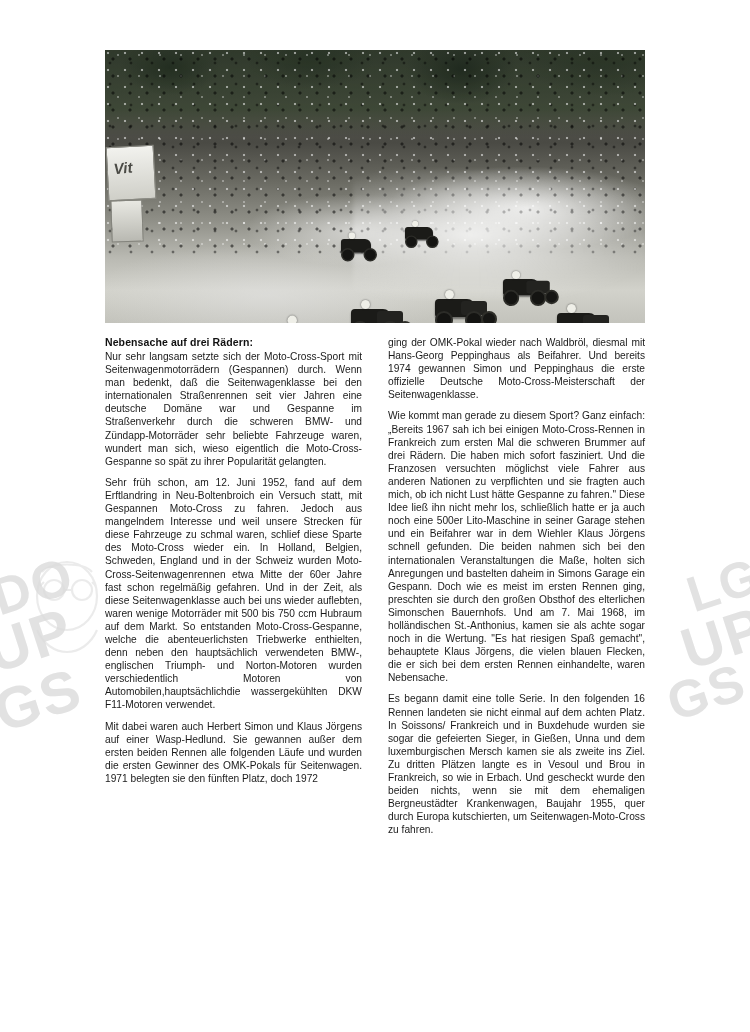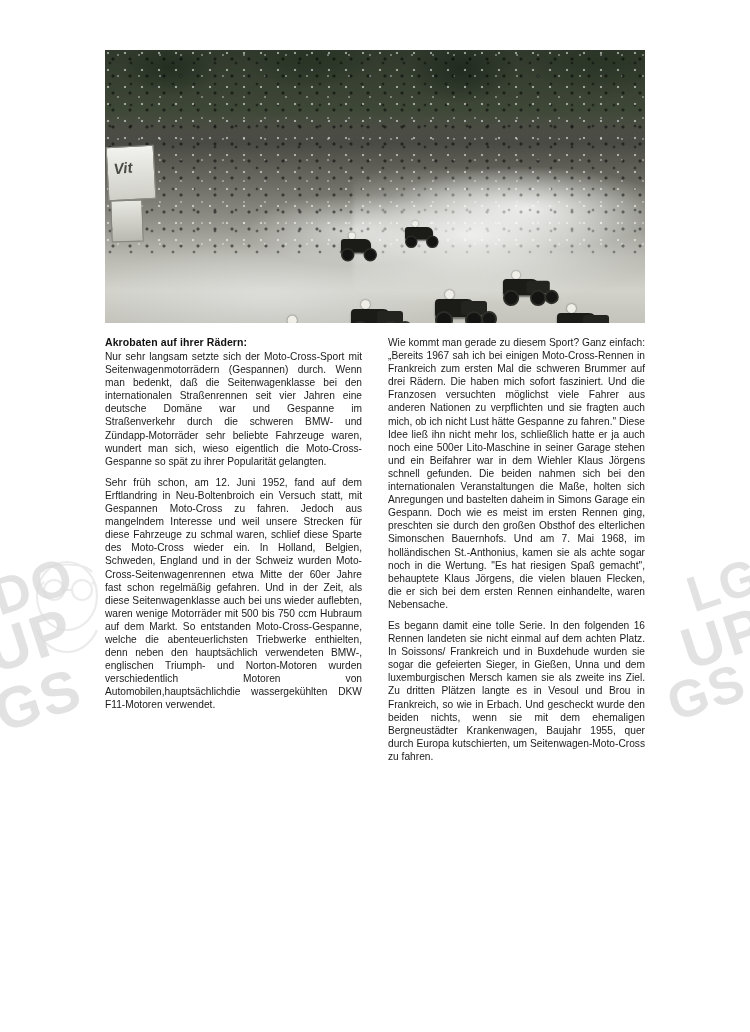--- a/index.html
+++ b/index.html
@@ -273,23 +273,25 @@
         <div class="body"></div>
           <div class="head"></div>
         <div class="wheel" style="left:0; top:12px;"></div>
         <div class="wheel w2" style="top:12px;"></div>
       </div>
     </div>
   </div>
 
   <div class="columns">
     <div class="col">
-      <h2 class="kicker">Akrobaten auf ihrer Rädern:</h2>
+      <h2 class="kicker">Nebensache auf drei Rädern:</h2>
       <p class="body-text">Nur sehr langsam setzte sich der Moto-Cross-Sport mit Seitenwagenmotorrädern (Gespannen) durch. Wenn man bedenkt, daß die Seitenwagenklasse bei den internationalen Straßenrennen seit vier Jahren eine deutsche Domäne war und Gespanne im Straßenverkehr durch die schweren BMW- und Zündapp-Motorräder sehr beliebte Fahrzeuge waren, wundert man sich, wieso eigentlich die Moto-Cross-Gespanne so spät zu ihrer Popularität gelangten.</p>
       <p class="body-text">Sehr früh schon, am 12. Juni 1952, fand auf dem Erftlandring in Neu-Boltenbroich ein Versuch statt, mit Gespannen Moto-Cross zu fahren. Jedoch aus mangelndem Interesse und weil unsere Strecken für diese Fahrzeuge zu schmal waren, schlief diese Sparte des Moto-Cross wieder ein. In Holland, Belgien, Schweden, England und in der Schweiz wurden Moto-Cross-Seitenwagenrennen etwa Mitte der 60er Jahre fast schon regelmäßig gefahren. Und in der Zeit, als diese Seitenwagenklasse auch bei uns wieder auflebten, waren wenige Motorräder mit 500 bis 750 ccm Hubraum auf dem Markt. So entstanden Moto-Cross-Gespanne, welche die abenteuerlichsten Triebwerke enthielten, denn neben den hauptsächlich verwendeten BMW-, englischen Triumph- und Norton-Motoren wurden verschiedentlich Motoren von Automobilen,hauptsächlichdie wassergekühlten DKW F11-Motoren verwendet.</p>
+      <p class="body-text">Mit dabei waren auch Herbert Simon und Klaus Jörgens auf einer Wasp-Hedlund. Sie gewannen außer dem ersten beiden Rennen alle folgenden Läufe und wurden die ersten Gewinner des OMK-Pokals für Seitenwagen. 1971 belegten sie den fünften Platz, doch 1972</p>
     </div>
     <div class="col">
+      <p class="body-text">ging der OMK-Pokal wieder nach Waldbröl, diesmal mit Hans-Georg Peppinghaus als Beifahrer. Und bereits 1974 gewannen Simon und Peppinghaus die erste offizielle Deutsche Moto-Cross-Meisterschaft der Seitenwagenklasse.</p>
       <p class="body-text">Wie kommt man gerade zu diesem Sport? Ganz einfach: „Bereits 1967 sah ich bei einigen Moto-Cross-Rennen in Frankreich zum ersten Mal die schweren Brummer auf drei Rädern. Die haben mich sofort fasziniert. Und die Franzosen versuchten möglichst viele Fahrer aus anderen Nationen zu verpflichten und sie fragten auch mich, ob ich nicht Lust hätte Gespanne zu fahren." Diese Idee ließ ihn nicht mehr los, schließlich hatte er ja auch noch eine 500er Lito-Maschine in seiner Garage stehen und ein Beifahrer war in dem Wiehler Klaus Jörgens schnell gefunden. Die beiden nahmen sich bei den internationalen Veranstaltungen die Maße, holten sich Anregungen und bastelten daheim in Simons Garage ein Gespann. Doch wie es meist im ersten Rennen ging, preschten sie durch den großen Obsthof des elterlichen Simonschen Bauernhofs. Und am 7. Mai 1968, im holländischen St.-Anthonius, kamen sie als achte sogar noch in die Wertung. "Es hat riesigen Spaß gemacht", behauptete Klaus Jörgens, die vielen blauen Flecken, die er sich bei dem ersten Rennen einhandelte, waren Nebensache.</p>
       <p class="body-text">Es begann damit eine tolle Serie. In den folgenden 16 Rennen landeten sie nicht einmal auf dem achten Platz. In Soissons/ Frankreich und in Buxdehude wurden sie sogar die gefeierten Sieger, in Gießen, Unna und dem luxemburgischen Mersch kamen sie als zweite ins Ziel. Zu dritten Plätzen langte es in Vesoul und Brou in Frankreich, so wie in Erbach. Und gescheckt wurde den beiden nichts, wenn sie mit dem ehemaligen Bergneustädter Krankenwagen, Baujahr 1955, quer durch Europa kutschierten, um Seitenwagen-Moto-Cross zu fahren.</p>
     </div>
   </div>
 
 </div>
 
 </body></html>

